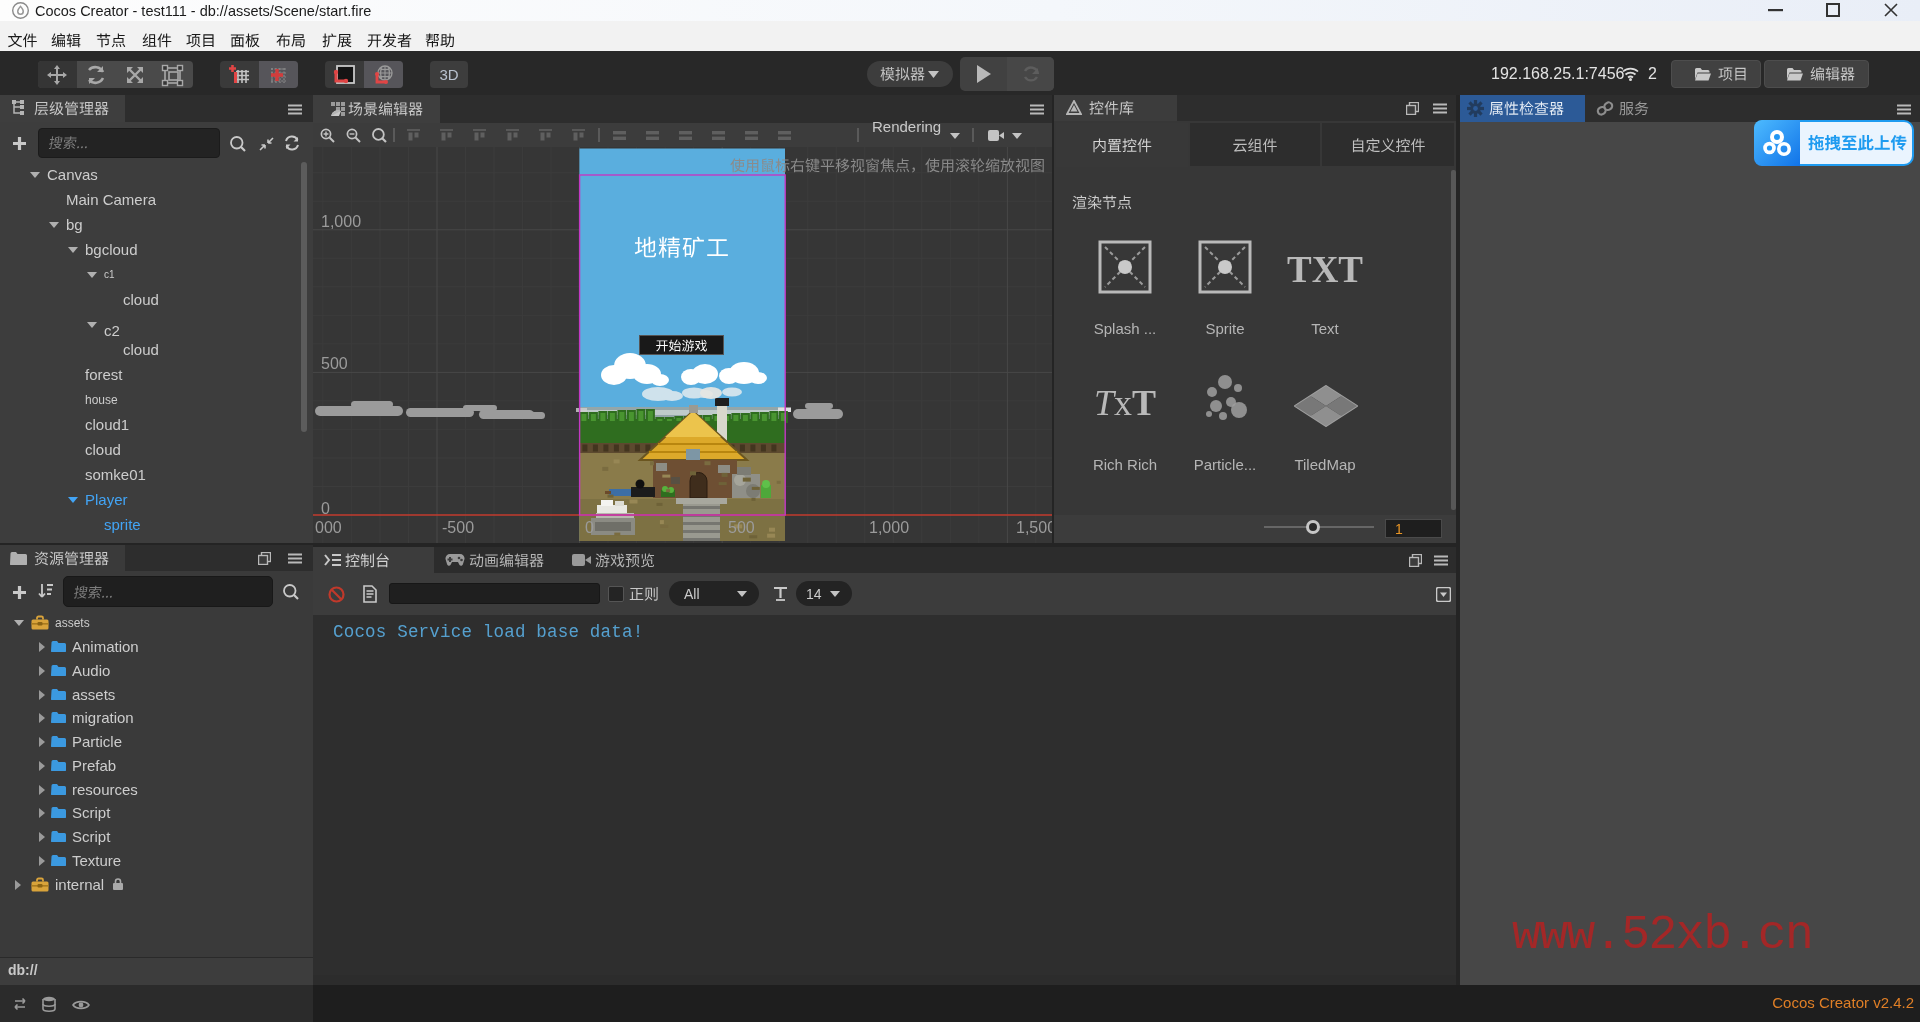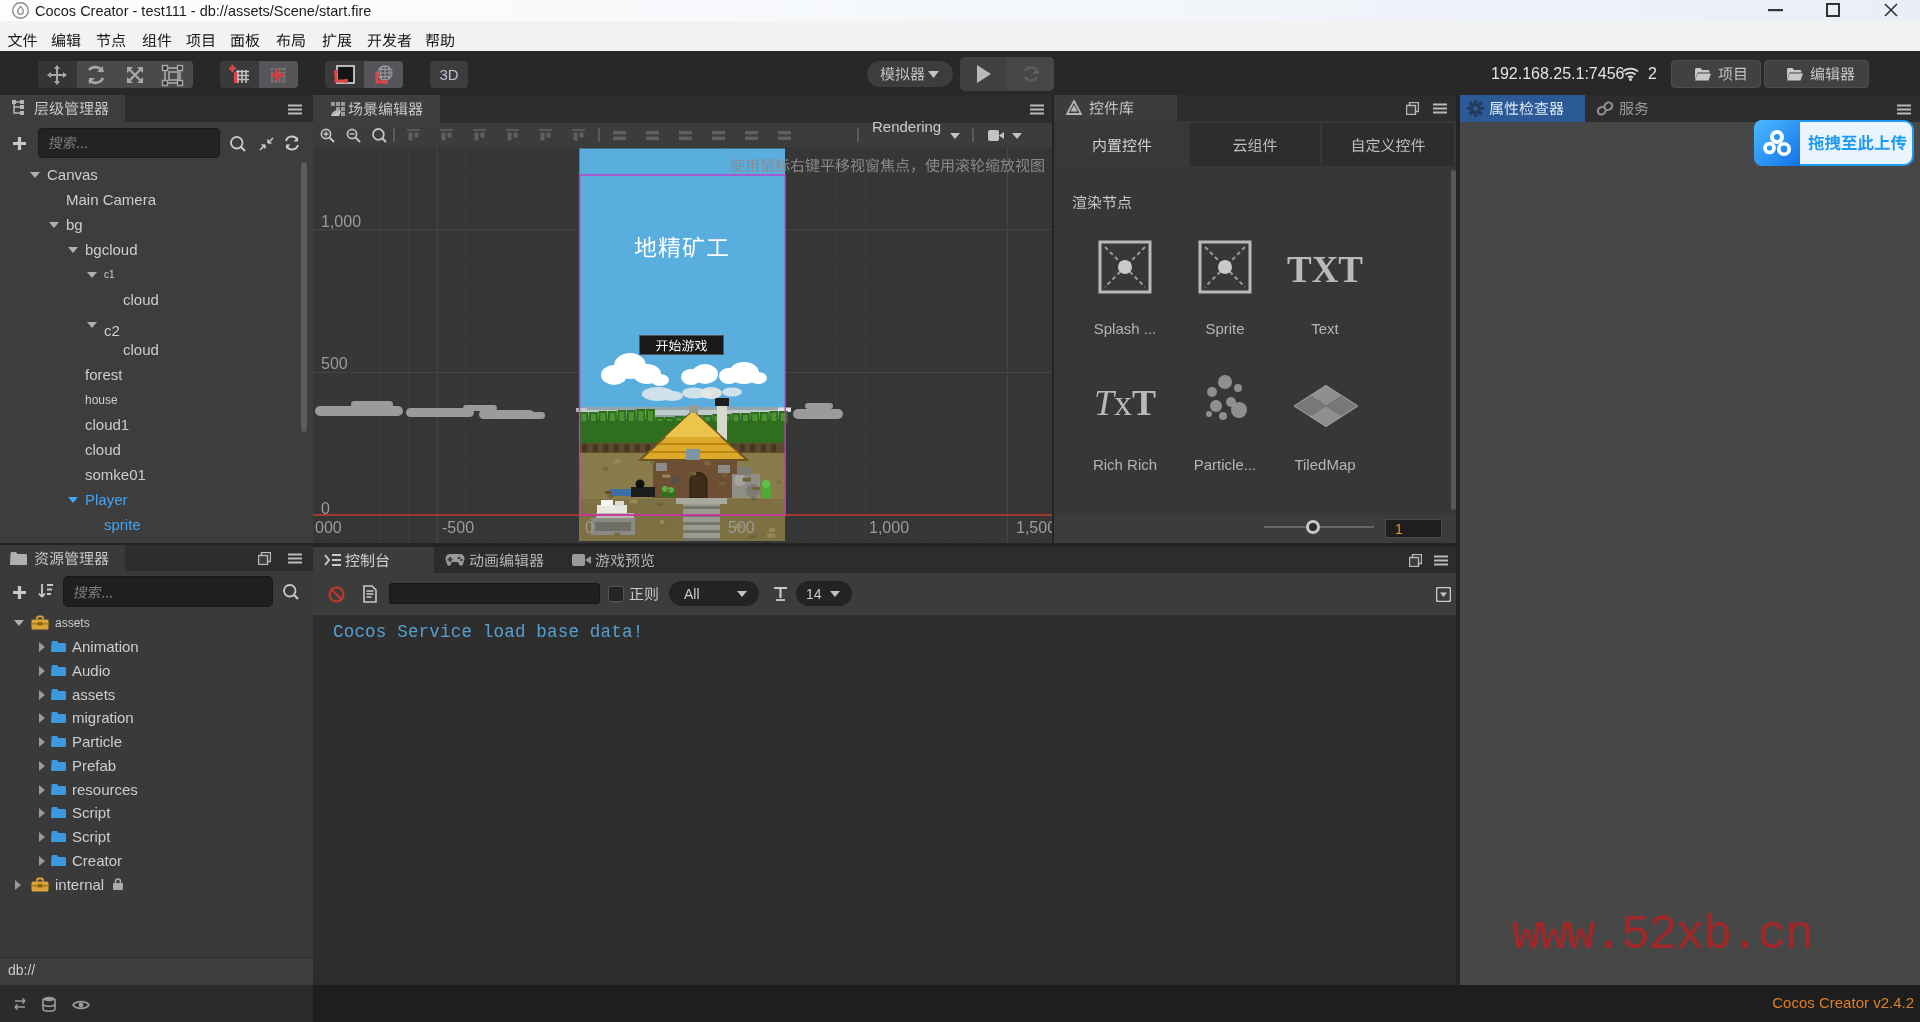--- a/index.html
+++ b/index.html
@@ -122,21 +122,21 @@
 <div class="a" style="left:1395px;top:521px;font-size:14px;color:#e89526">1</div>
 <div class="a" style="left:1451px;top:170px;width:5px;height:340px;background:#575757;border-radius:2px"></div>
 <div class="a" style="left:1460px;top:95px;width:460px;height:890px;background:#2d2d2d"></div>
 <div class="a" style="left:1460px;top:122px;width:460px;height:863px;background:#474747"></div>
 <div class="a" style="left:1460px;top:95px;width:125px;height:27px;background:#2c5a97"></div>
 <div class="a" style="left:0;top:545px;width:313px;height:440px;background:#2d2d2d"></div>
 <div class="a" style="left:0;top:545px;width:125px;height:26px;background:#3a3a3a"></div>
 <div class="a" style="left:0;top:571px;width:313px;height:414px;background:#3a3a3a"></div>
 <div class="a" style="left:63px;top:576px;width:210px;height:31px;background:#1f1f1f;border:1px solid #181818;border-radius:5px"></div>
 <div class="a" style="left:0;top:957px;width:313px;height:28px;background:#3d3d3d;border-top:1px solid #2a2a2a"></div>
-<div class="a" style="left:8px;top:962px;font-size:14px;font-weight:normal;color:#c9c9c9">db://</div>
+<div class="a" style="left:8px;top:962px;font-size:14px;font-weight:bold;color:#c9c9c9">db://</div>
 <div class="a" style="left:313px;top:547px;width:1143px;height:438px;background:#2c2c2c"></div>
 <div class="a" style="left:313px;top:547px;width:121px;height:26px;background:#3c3c3c"></div>
 <div class="a" style="left:313px;top:573px;width:1143px;height:42px;background:#3c3c3c"></div>
 <div class="a" style="left:313px;top:615px;width:1143px;height:360px;background:#2e2e2e"></div>
 <div class="a" style="left:333px;top:622px;font-family:'Liberation Mono',monospace;font-size:17.5px;color:#55a0cf;letter-spacing:0.2px">Cocos Service load base data!</div>
 <div class="a" style="left:389px;top:583px;width:211px;height:21px;background:#1f1f1f;border:1px solid #171717;border-radius:3px"></div>
 <div class="a" style="left:608px;top:586px;width:16px;height:16px;background:#242424;border:1px solid #555;border-radius:2px"></div>
 <div class="a" style="left:669px;top:581px;width:90px;height:25px;background:#232323;border-radius:13px"></div>
 <div class="a" style="left:796px;top:581px;width:56px;height:25px;background:#232323;border-radius:13px"></div>
 <div class="a" style="left:684px;top:586px;font-size:14px;color:#ccc">All</div>
@@ -423,21 +423,21 @@
 <svg class="a" style="left:51px;top:830.1px" width="15" height="12">
     <path d="M0.5 2.5 a1.5 1.5 0 0 1 1.5 -1.5 h4 l1.5 2 h6 a1.5 1.5 0 0 1 1.5 1.5 v6.5 a1.5 1.5 0 0 1 -1.5 1.5 h-12 a1.5 1.5 0 0 1 -1.5 -1.5 z" fill="#3b99e0"></path>
   </svg>
 <div class="a" style="left:72px;top:827.1px;font-size:15px;color:#cdcdcd;line-height:20px">Script</div>
 <svg class="a" style="left:38px;top:855.85px" width="7" height="10">
     <polygon points="1,0 7,5 1,10" fill="#9a9a9a"></polygon>
   </svg>
 <svg class="a" style="left:51px;top:853.85px" width="15" height="12">
     <path d="M0.5 2.5 a1.5 1.5 0 0 1 1.5 -1.5 h4 l1.5 2 h6 a1.5 1.5 0 0 1 1.5 1.5 v6.5 a1.5 1.5 0 0 1 -1.5 1.5 h-12 a1.5 1.5 0 0 1 -1.5 -1.5 z" fill="#3b99e0"></path>
   </svg>
-<div class="a" style="left:72px;top:850.85px;font-size:15px;color:#cdcdcd;line-height:20px">Creator</div>
+<div class="a" style="left:72px;top:850.85px;font-size:15px;color:#cdcdcd;line-height:20px">Texture</div>
 <svg class="a" style="left:14px;top:879.6px" width="7" height="10">
     <polygon points="1,0 7,5 1,10" fill="#9a9a9a"></polygon>
   </svg>
 <svg class="a" style="left:31px;top:876.6px" width="18" height="15">
     <rect x="0.5" y="4.5" width="17" height="10" rx="1.5" fill="#d9a33a"></rect>
     <path d="M6 4.5 v-1.5 a1.5 1.5 0 0 1 1.5-1.5 h3 a1.5 1.5 0 0 1 1.5 1.5 v1.5" fill="none" stroke="#d9a33a" stroke-width="1.8"></path>
     <rect x="0.5" y="8" width="17" height="1.6" fill="#a87a1e"></rect>
     <rect x="6.5" y="7" width="5" height="3.4" rx="1" fill="#8a6314"></rect>
   </svg>
 <div class="a" style="left:55px;top:874.6px;font-size:15px;color:#cdcdcd;line-height:20px">internal</div>

